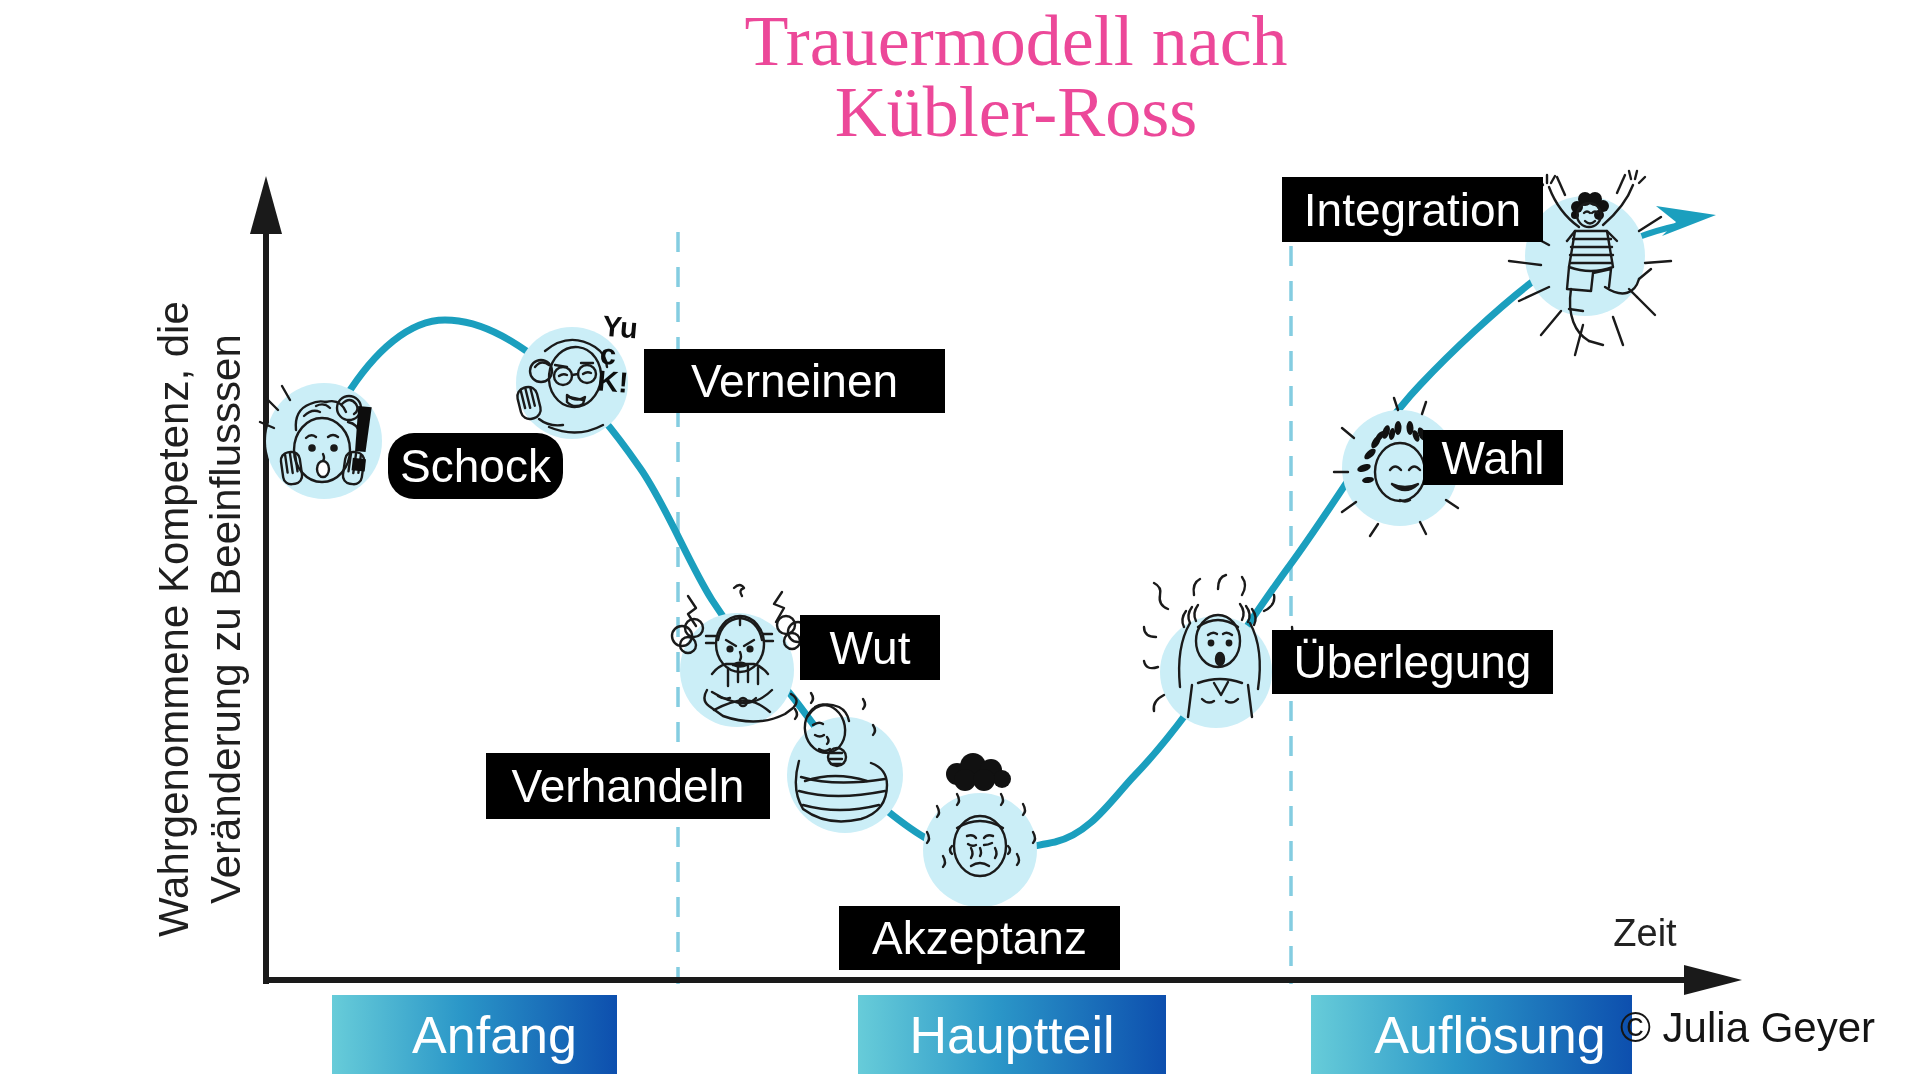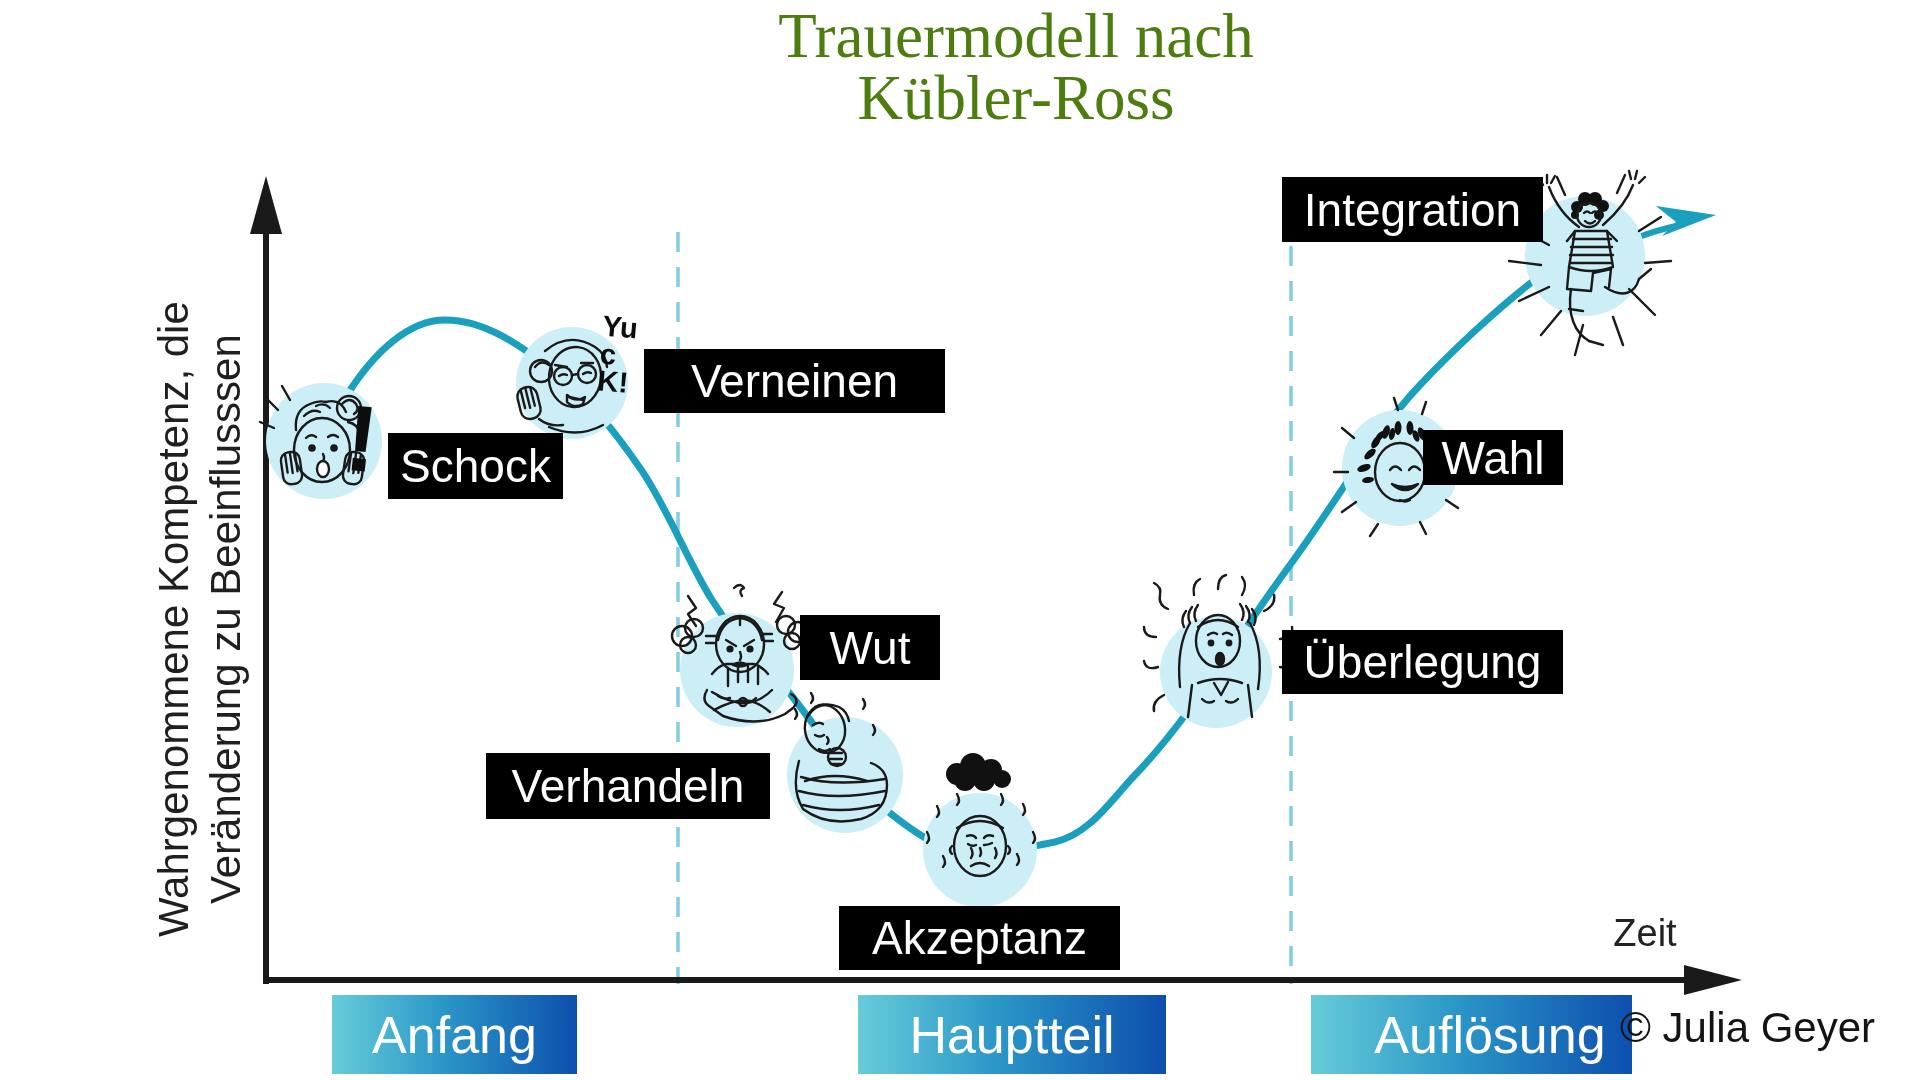--- a/index.html
+++ b/index.html
@@ -1,46 +1,46 @@
 <!DOCTYPE html>
 <html><head>
 <meta charset="utf-8">
 <style>
   html,body{margin:0;padding:0;background:#ffffff;}
   .canvas{position:relative;width:1920px;height:1080px;background:#ffffff;overflow:hidden;
           font-family:"Liberation Sans",sans-serif;}
   .abs{position:absolute;}
   .title{left:516px;top:6px;width:1000px;text-align:center;
-         font-family:"Liberation Serif",serif;font-size:63px;line-height:0.98;
-         color:#4d7c0f;letter-spacing:0px;}
+         font-family:"Liberation Serif",serif;font-size:72px;line-height:0.98;
+         color:#ec4899;letter-spacing:0px;}
   .ylabel{left:-150px;top:567px;width:700px;text-align:center;
           transform:rotate(-90deg);font-size:42px;line-height:1.24;color:#1f1f1f;}
   .stage-box{background:#000000;color:#ffffff;font-size:46px;
              display:flex;align-items:center;justify-content:center;white-space:nowrap;}
   .phase-box{top:995px;height:79px;color:#ffffff;font-size:52px;
              background:linear-gradient(90deg,#67ccd9 0%,#2b97c8 45%,#0d4fae 100%);
              display:flex;align-items:center;justify-content:center;}
   .zeit{left:1590px;top:912px;width:110px;text-align:center;font-size:38px;color:#222222;}
   .credit{left:1620px;top:1004px;font-size:42px;color:#141414;}
   .excl{left:346px;top:392px;font-size:94px;font-weight:900;color:#0d0d0d;
         transform:rotate(6deg);line-height:1;}
   .yuck{left:600px;top:314px;width:36px;font-size:29px;font-weight:800;color:#0d0d0d;
         line-height:0.95;word-break:break-all;transform:rotate(5deg);}
   .figure{position:absolute;}
   .figure svg{display:block;}
   .ink{stroke:#1a1a1a;stroke-width:2.4;fill:none;stroke-linecap:round;stroke-linejoin:round;}
-  #box-schock{left:388px;top:433px;width:175px;height:66px;}
+  #box-schock{left:388px;top:433px;width:175px;height:66px;border-radius:26px;}
   #box-verneinen{left:644px;top:349px;width:301px;height:64px;}
   #box-wut{left:800px;top:615px;width:140px;height:65px;}
   #box-verhandeln{left:486px;top:753px;width:284px;height:66px;}
   #box-akzeptanz{left:839px;top:906px;width:281px;height:64px;}
-  #box-ueberlegung{left:1272px;top:630px;width:281px;height:64px;margin-left:10px;}
+  #box-ueberlegung{left:1272px;top:630px;width:281px;height:64px;}
   #box-wahl{left:1423px;top:430px;width:140px;height:55px;}
   #box-integration{left:1282px;top:177px;width:261px;height:65px;}
-  #phase-anfang{left:332px;width:245px;}
+  #phase-anfang{left:332px;width:245px;padding-left:40px;}
   #phase-hauptteil{left:858px;width:308px;}
   #phase-aufloesung{left:1311px;width:284px;padding-left:37px;}
 </style>
 </head>
 <body>
 
 <div class="canvas">
 
   <svg class="abs" style="left:0;top:0;" width="1920" height="1080" viewBox="0 0 1920 1080">
     <line x1="678" y1="232" x2="678" y2="984" stroke="#84cde1" stroke-width="3.5" stroke-dasharray="20 15"></line>

